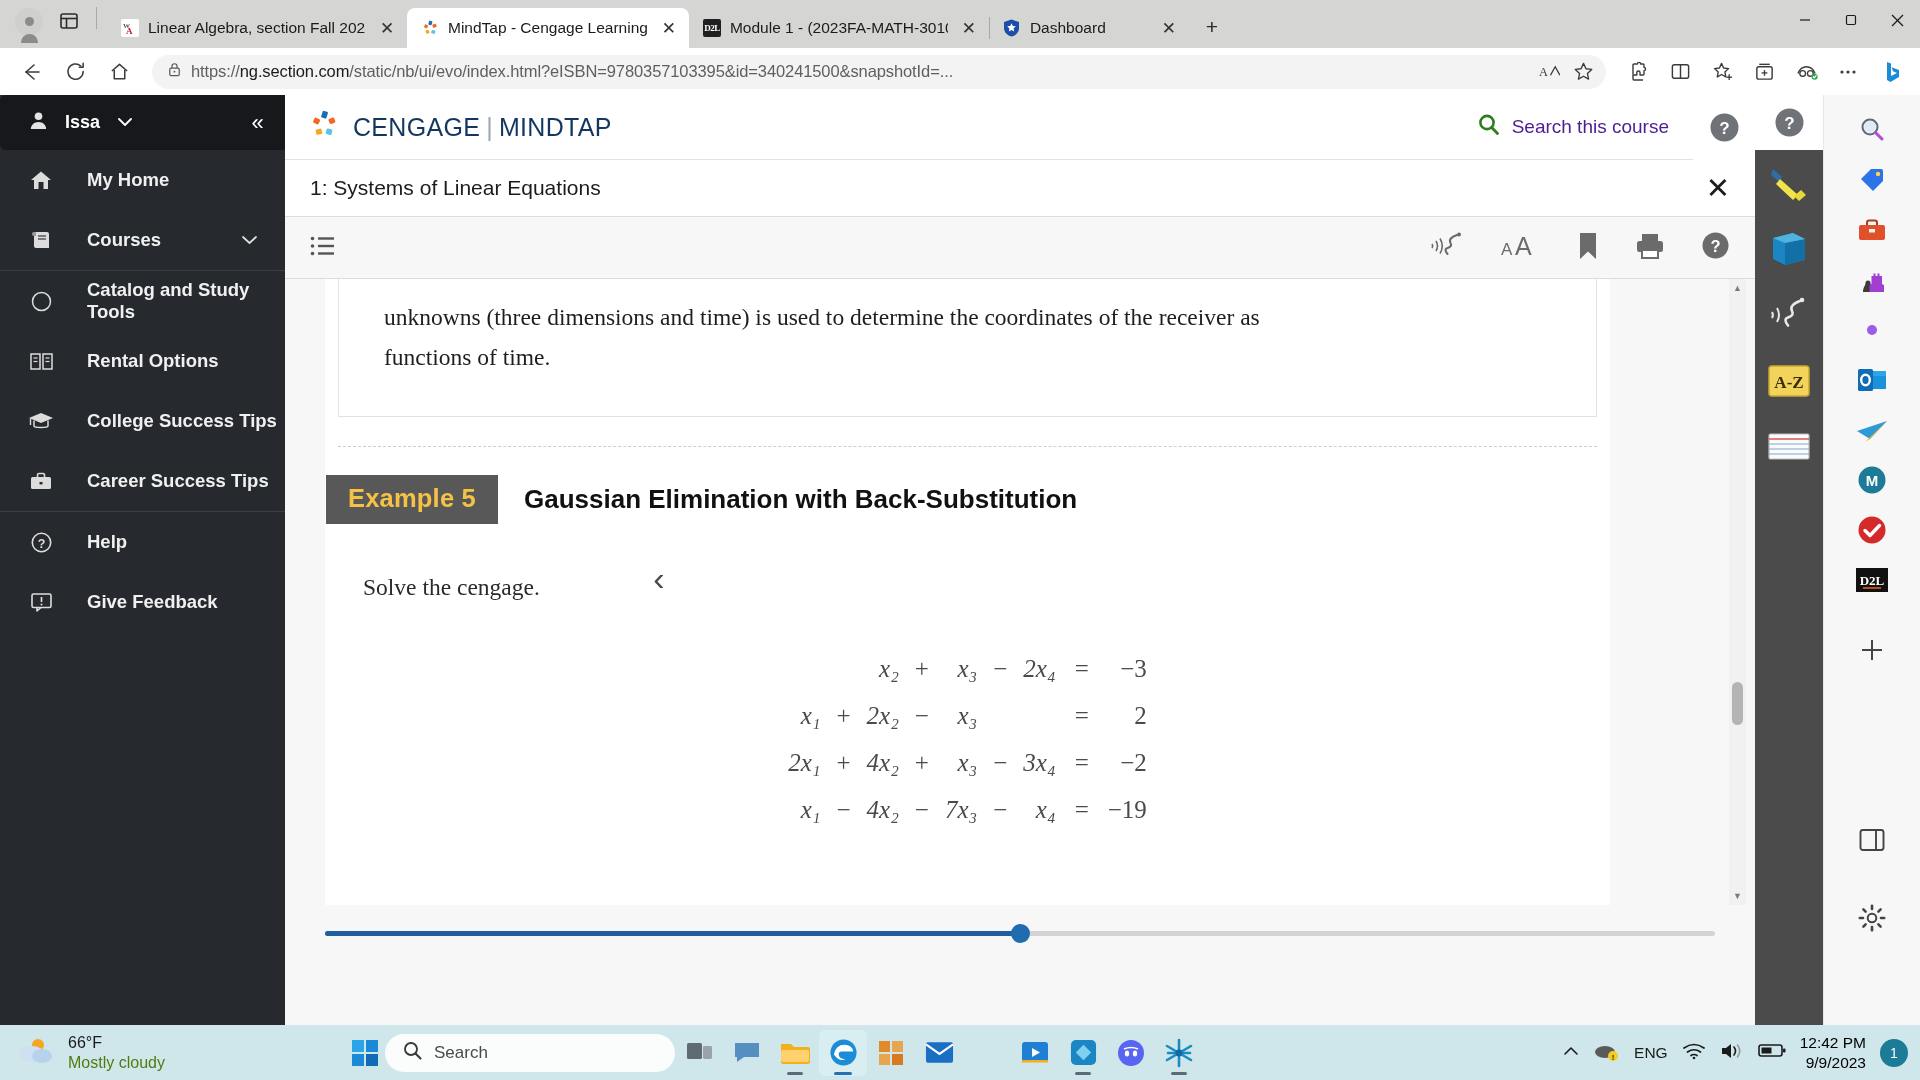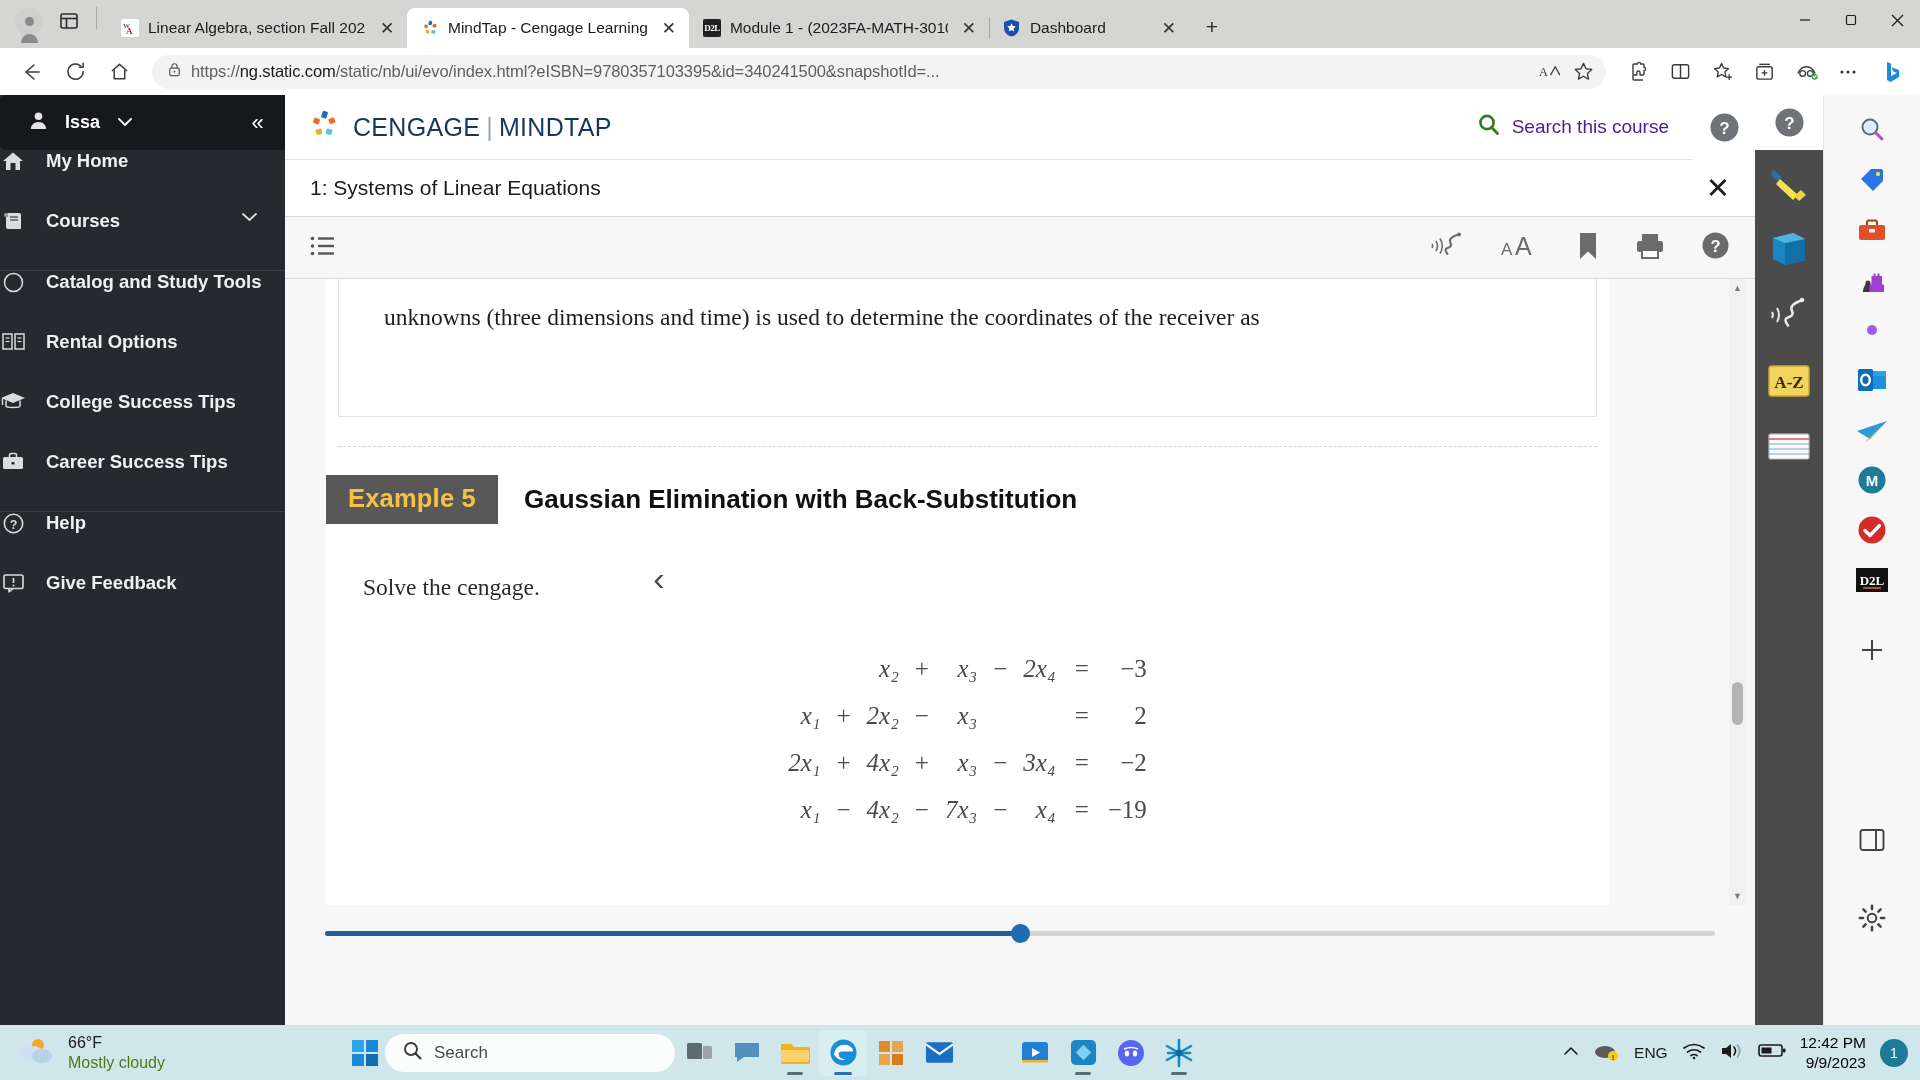--- a/index.html
+++ b/index.html
@@ -135,21 +135,21 @@
     position: absolute; left: 0; top: 0; width: 285px; height: 930px;
     background: #26292d;
   }
   .sb-user {
     height: 55px; background: #16181b; display: flex; align-items: center;
     padding-left: 28px; gap: 16px; border-radius: 6px;
   }
   .sb-user-name { color: #fff; font-size: 18px; font-weight: 700; }
   .sb-chevron { color: #fff; font-size: 13px; margin-left: 2px; }
   .sb-item {
-    height: 60px; display: flex; align-items: flex-start; gap: 20px;
+    height: 60px; display: flex; align-items: center; padding-left: 28px; gap: 33px;
     color: #f0f0f0; font-size: 18.5px; font-weight: 700;
     position: relative;
   }
   .sb-item .sb-icon {
     width: 26px; flex: 0 0 26px; display: flex; align-items: center; justify-content: center;
     color: #d8d8d8;
   }
   .sb-item .sb-expand { margin-left: auto; margin-right: 28px; font-size: 13px; color: #ddd; }
   .sb-sep { height: 1px; background: #3c4045; margin: 0; }
 
@@ -449,21 +449,21 @@
   </div>
 
   <div class="urlbar">
     <span>
       <svg width="17" height="17" viewBox="0 0 18 18">
           <rect x="4" y="7.5" width="10" height="8" rx="1.4" fill="none" stroke="#5a5a5a" stroke-width="1.3"></rect>
           <path d="M6.3 7.5 V5.6 a2.7 2.7 0 0 1 5.4 0 V7.5" fill="none" stroke="#5a5a5a" stroke-width="1.3"></path>
           <circle cx="9" cy="11.3" r="1" fill="#5a5a5a"></circle>
         </svg>
     </span>
-    <span class="url-text"><span>https://</span><b>ng.static.com</b><span>/static/nb/ui/evo/index.html?eISBN=9780357103395&amp;id=340241500&amp;snapshotId=...</span></span>
+    <span class="url-text"><span>https://</span><b>ng.section.com</b><span>/static/nb/ui/evo/index.html?eISBN=9780357103395&amp;id=340241500&amp;snapshotId=...</span></span>
     <span class="url-right">
       <span class="url-icon-btn">
         <svg width="21" height="19" viewBox="0 0 22 20">
             <text x="0" y="15" font-size="13" font-family="Liberation Serif, serif" fill="#3b3b3b">A</text>
             <path d="M12 14 L17 5 L22 14" fill="none" stroke="#3b3b3b" stroke-width="1.4"></path>
           </svg>
       </span>
       <span class="url-icon-btn">
         <svg width="21" height="21" viewBox="0 0 22 22">
             <path d="M11 2.5 l2.6 5.6 6 .7 -4.5 4.2 1.2 6 -5.3-3 -5.3 3 1.2-6 -4.5-4.2 6-.7z" fill="none" stroke="#3b3b3b" stroke-width="1.4" stroke-linejoin="round"></path>
@@ -726,20 +726,21 @@
             </svg>
         </span>
       </div>
     </div>
 
     <div class="reader">
       <div class="reader-page">
         <div class="card-bottom">
           <div class="clipline"></div>
           <div>unknowns (three dimensions and time) is used to determine the coordinates of the receiver as</div>
+          <div>functions of time.</div>
         </div>
 
         <div class="divider-dashes"></div>
 
         <div class="example-head">
           <span class="example-badge">Example 5</span>
           <span class="example-title">Gaussian Elimination with Back-Substitution</span>
         </div>
 
         <div class="solve-text">Solve the cengage.</div>

